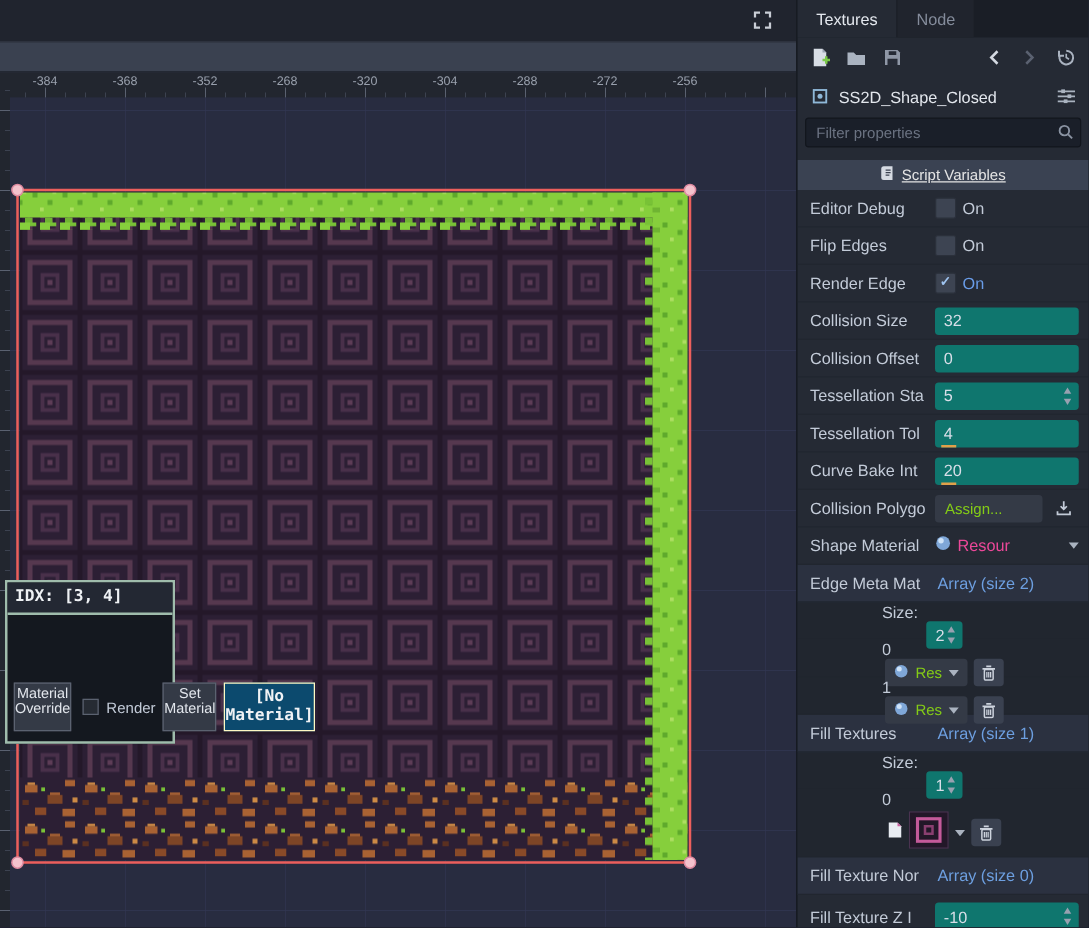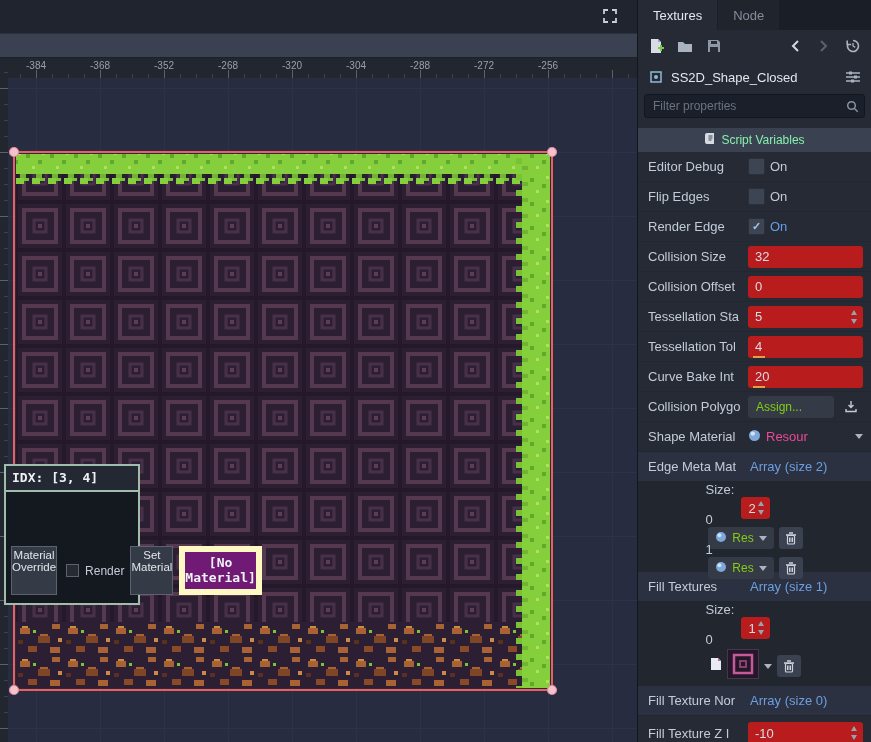--- a/index.html
+++ b/index.html
@@ -20,45 +20,45 @@
     background-size:8px 64px,4px 16px;background-position:0 30px,100% 14px;background-repeat:repeat-y;}
   .canvas-svg{position:absolute;left:0;top:78px;z-index:1;}
 
   
   .popup{position:absolute;left:4px;top:464px;width:136px;z-index:6;background:#14181f;border:2px solid #9fbcac;box-sizing:border-box;}
   .popup-title{font-family:"DejaVu Sans Mono",monospace;font-size:13px;font-weight:bold;color:#eef1f4;background:#232833;border-bottom:2px solid #9fbcac;padding:4px 6px 5px;}
   .popup-inner{padding:6px 5px 8px;display:flex;flex-direction:row;gap:6px;margin-top:48px;}
   .pbtn{background:#343a46;border:1px solid #5b6270;text-align:center;padding:2px 0 3px;font-size:11.5px;color:#e2e6ec;cursor:default;}
   .pcheckrow{display:flex;align-items:center;gap:6px;padding-left:3px;font-size:12px;color:#c3cbd8;}
   .pcbox{width:11px;height:11px;background:#262b33;border:1px solid #5b6270;flex:none;}
-  .pnomat{font-family:"DejaVu Sans Mono",monospace;font-size:13px;font-weight:bold;color:#f0f2f5;background:#701a75;border:6px solid #fef9c3;text-align:center;padding:3px 0 4px;}
+  .pnomat{font-family:"DejaVu Sans Mono",monospace;font-size:13px;font-weight:bold;color:#f0f2f5;background:#0c4a6e;border:1px solid #fef9c3;text-align:center;padding:3px 0 4px;}
 
   
   .inspector{position:absolute;left:637px;top:0;width:234px;height:742px;background:#252a34;border-left:1px solid #13171d;box-sizing:border-box;overflow:hidden;}
   .itabs{height:30px;background:#1a1e26;display:flex;align-items:stretch;}
   .itab{padding:0 15px;display:flex;align-items:center;font-size:13px;color:#848c9b;background:#20242d;margin-right:1px;}
   .itab.active{background:#252a34;color:#e3e7ed;}
   .itoolbar{height:32px;display:flex;align-items:center;padding:0 9px;gap:11px;}
   .ticon{display:inline-flex;align-items:center;justify-content:center;width:18px;height:18px;flex:none;}
   .tspacer{flex:1;}
   .iresource{height:30px;display:flex;align-items:center;gap:6px;padding:0 9px;}
   .resname{font-size:13px;color:#e3e7ed;flex:1;white-space:nowrap;overflow:hidden;}
   .ifilter{height:30px;padding:2px 6px 4px;position:relative;box-sizing:border-box;}
   .ifilter input{width:100%;height:24px;box-sizing:border-box;background:#1a1f29;border:1px solid #12161d;border-radius:3px;color:#cfd6e3;font-size:12px;font-family:"Liberation Sans",sans-serif;padding:0 24px 0 8px;outline:none;}
   .ifilter input::placeholder{color:#6b7382;}
   .searchglyph{position:absolute;right:12px;top:7px;}
-  .isection{height:24px;margin-top:6px;background:#3a4252;display:flex;align-items:center;justify-content:center;gap:6px;font-size:12px;color:#86efac;}
+  .isection{height:24px;margin-top:6px;background:#3a4252;display:flex;align-items:center;justify-content:center;gap:6px;font-size:12px;color:#e5e5e5;text-decoration:underline;}
   .prow{height:30px;display:flex;align-items:center;padding:0 8px 0 10px;border-bottom:1px solid #21262f;box-sizing:border-box;}
   .row-array{background:#2b3140;}
   .row-sub{background:#21262f;flex-direction:column;}
   .texrow{height:54px;}
   .cliprow{height:34px;border-bottom:none;}
   .plabel{width:100px;flex:none;font-size:13px;color:#c3cbd8;white-space:nowrap;overflow:hidden;}
   .pval{flex:1;display:flex;align-items:center;gap:5px;min-width:0;}
-  .nfield{flex:1;height:22px;background:#b91c1c;border-radius:3px;display:flex;align-items:center;padding:0 3px 0 7px;font-size:13px;color:#d8dee8;position:relative;min-width:0;}
+  .nfield{flex:1;height:22px;background:#0f766e;border-radius:3px;display:flex;align-items:center;padding:0 3px 0 7px;font-size:13px;color:#d8dee8;position:relative;min-width:0;}
   .nfield.edited::after{content:"";position:absolute;left:5px;bottom:0;width:12px;height:2px;background:#dfa04a;}
   .spin{width:11px;height:16px;position:relative;flex:none;margin-left:auto;}
   .spin::before{content:"";position:absolute;top:1px;left:2px;border-left:3.5px solid transparent;border-right:3.5px solid transparent;border-bottom:5px solid #98a1b0;}
   .spin::after{content:"";position:absolute;bottom:1px;left:2px;border-left:3.5px solid transparent;border-right:3.5px solid transparent;border-top:5px solid #98a1b0;}
   .checkbox{width:15px;height:15px;background:#3d4452;border:1px solid #2b303b;border-radius:2px;display:inline-flex;align-items:center;justify-content:center;flex:none;}
   .checkbox.checked::after{content:"✓";color:#9fc4f0;font-size:11px;font-weight:bold;line-height:1;}
   .onlabel{font-size:13px;color:#c3cbd8;}
   .onlabel.blue{color:#699ce8;}
   .linktext{font-size:13px;color:#6d9fe0;padding-left:2px;white-space:nowrap;}
   .btn{height:22px;background:#343a46;border-radius:3px;display:flex;align-items:center;font-size:12px;color:#84cc16;padding:0 8px;box-sizing:border-box;}

